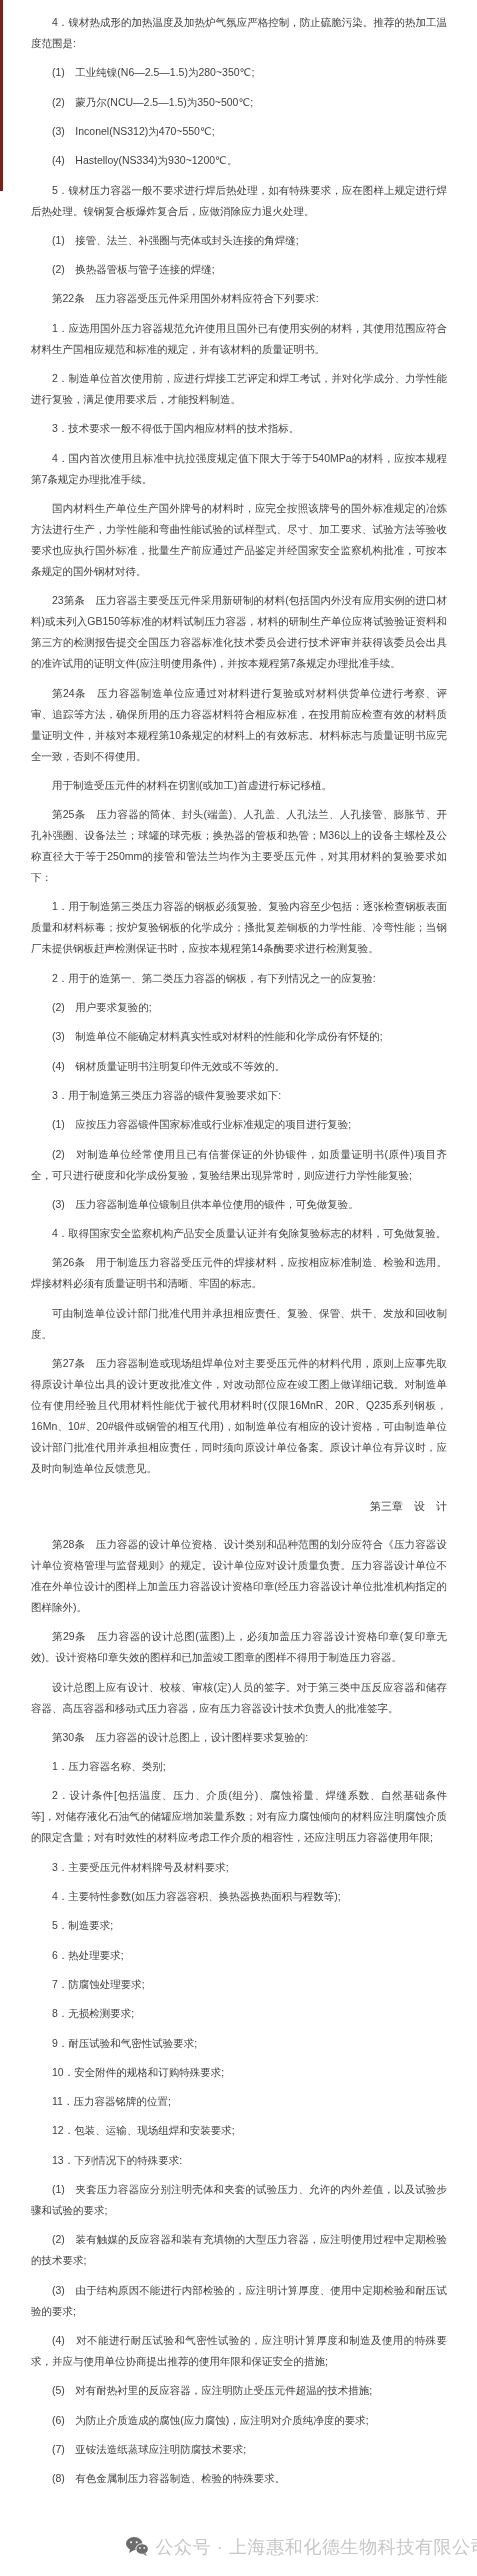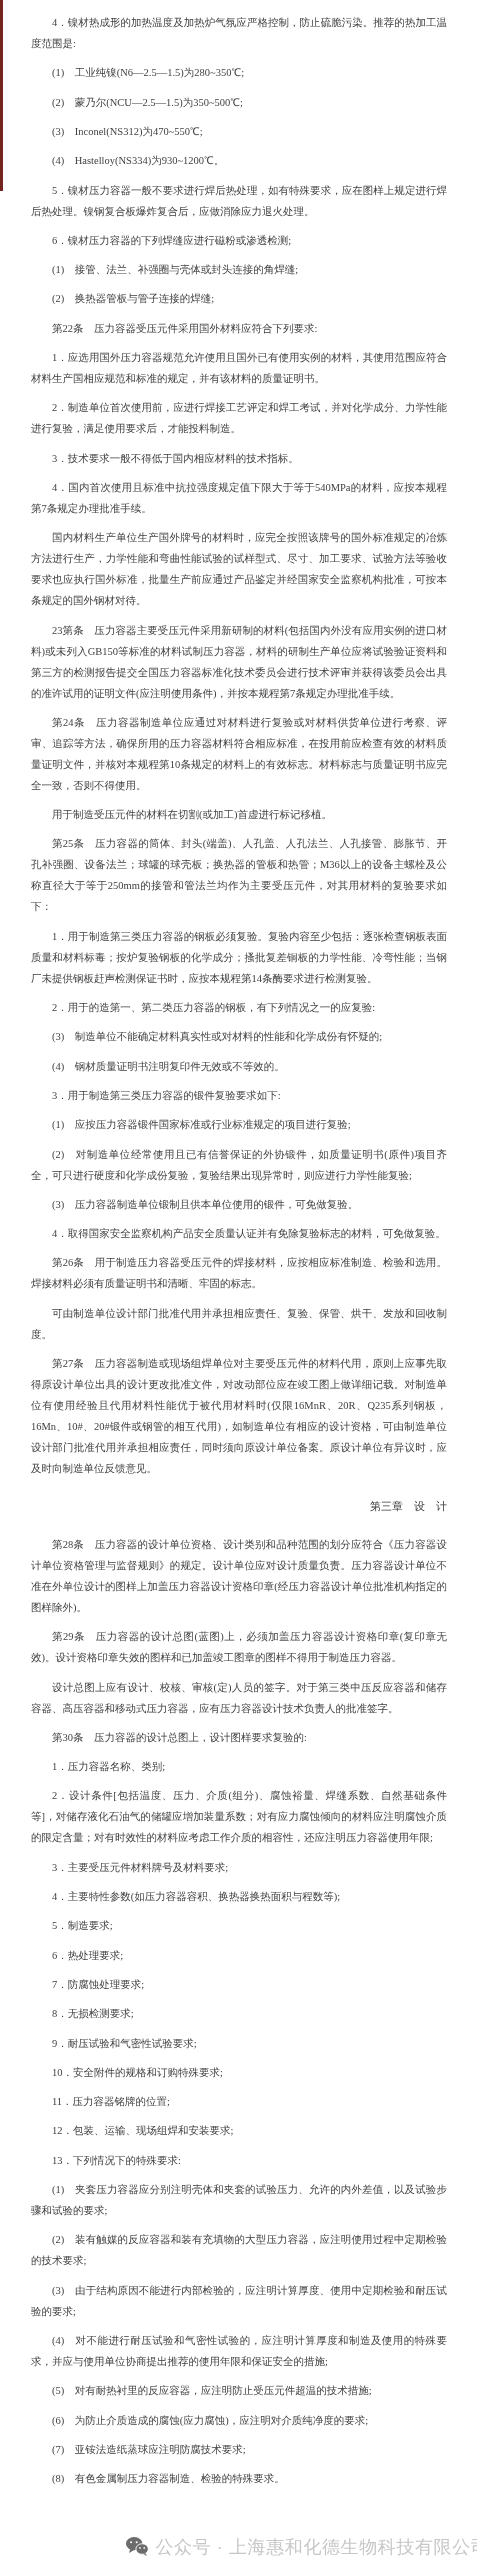--- a/index.html
+++ b/index.html
@@ -19,21 +19,20 @@
     position: relative;
     padding: 3.8px 31px 0 31px;
     font-size: 10.5px;
     line-height: 21px;
     color: #3f3f3f;
     text-align: justify;
   }
   .doc p.p {
     margin: 8.3px 0;
     text-indent: 2em;
-    font-family: Liberation Serif, serif;
   }
   .doc p.h {
     margin: 17px 0;
     text-indent: 0;
     text-align: right;
     font-size: 11px;
     color: #3a3a3a;
   }
   .watermark {
     position: absolute;
@@ -56,35 +55,35 @@
 
 <div class="edge-strip"></div>
 
 <div class="doc">
     <p class="p">4．镍材热成形的加热温度及加热炉气氛应严格控制，防止硫脆污染。推荐的热加工温度范围是:</p>
     <p class="p">(1)　工业纯镍(N6—2.5—1.5)为280~350℃;</p>
     <p class="p">(2)　蒙乃尔(NCU—2.5—1.5)为350~500℃;</p>
     <p class="p">(3)　Inconel(NS312)为470~550℃;</p>
     <p class="p">(4)　Hastelloy(NS334)为930~1200℃。</p>
     <p class="p">5．镍材压力容器一般不要求进行焊后热处理，如有特殊要求，应在图样上规定进行焊后热处理。镍钢复合板爆炸复合后，应做消除应力退火处理。</p>
-    <p class="p">6．镍材压力容器的下列焊缝应进行磁粉或渗透检测;</p>
     <p class="p">(1)　接管、法兰、补强圈与壳体或封头连接的角焊缝;</p>
     <p class="p">(2)　换热器管板与管子连接的焊缝;</p>
     <p class="p">第22条　压力容器受压元件采用国外材料应符合下列要求:</p>
     <p class="p">1．应选用国外压力容器规范允许使用且国外已有使用实例的材料，其使用范围应符合材料生产国相应规范和标准的规定，并有该材料的质量证明书。</p>
     <p class="p">2．制造单位首次使用前，应进行焊接工艺评定和焊工考试，并对化学成分、力学性能进行复验，满足使用要求后，才能投料制造。</p>
     <p class="p">3．技术要求一般不得低于国内相应材料的技术指标。</p>
     <p class="p">4．国内首次使用且标准中抗拉强度规定值下限大于等于540MPa的材料，应按本规程第7条规定办理批准手续。</p>
     <p class="p">国内材料生产单位生产国外牌号的材料时，应完全按照该牌号的国外标准规定的冶炼方法进行生产，力学性能和弯曲性能试验的试样型式、尽寸、加工要求、试验方法等验收要求也应执行国外标准，批量生产前应通过产品鉴定并经国家安全监察机构批准，可按本条规定的国外钢材对待。</p>
     <p class="p">23第条　压力容器主要受压元件采用新研制的材料(包括国内外没有应用实例的进口材料)或未列入GB150等标准的材料试制压力容器，材料的研制生产单位应将试验验证资料和第三方的检测报告提交全国压力容器标准化技术委员会进行技术评审并获得该委员会出具的准许试用的证明文件(应注明使用条件)，并按本规程第7条规定办理批准手续。</p>
     <p class="p">第24条　压力容器制造单位应通过对材料进行复验或对材料供货单位进行考察、评审、追踪等方法，确保所用的压力容器材料符合相应标准，在投用前应检查有效的材料质量证明文件，并核对本规程第10条规定的材料上的有效标志。材料标志与质量证明书应完全一致，否则不得使用。</p>
     <p class="p">用于制造受压元件的材料在切割(或加工)首虚进行标记移植。</p>
     <p class="p">第25条　压力容器的筒体、封头(端盖)、人孔盖、人孔法兰、人孔接管、膨胀节、开孔补强圈、设备法兰；球罐的球壳板；换热器的管板和热管；M36以上的设备主螺栓及公称直径大于等于250mm的接管和管法兰均作为主要受压元件，对其用材料的复验要求如下：</p>
     <p class="p">1．用于制造第三类压力容器的钢板必须复验。复验内容至少包括：逐张检查钢板表面质量和材料标毒；按炉复验钢板的化学成分；搔批复差铜板的力学性能、冷弯性能；当钢厂未提供钢板赶声检测保证书时，应按本规程第14条酶要求进行检测复验。</p>
     <p class="p">2．用于的造第一、第二类压力容器的钢板，有下列情况之一的应复验:</p>
+    <p class="p">(2)　用户要求复验的;</p>
     <p class="p">(3)　制造单位不能确定材料真实性或对材料的性能和化学成份有怀疑的;</p>
     <p class="p">(4)　钢材质量证明书注明复印件无效或不等效的。</p>
     <p class="p">3．用于制造第三类压力容器的锻件复验要求如下:</p>
     <p class="p">(1)　应按压力容器锻件国家标准或行业标准规定的项目进行复验;</p>
     <p class="p">(2)　对制造单位经常使用且已有信誉保证的外协锻件，如质量证明书(原件)项目齐全，可只进行硬度和化学成份复验，复验结果出现异常时，则应进行力学性能复验;</p>
     <p class="p">(3)　压力容器制造单位锻制且供本单位使用的锻件，可免做复验。</p>
     <p class="p">4．取得国家安全监察机构产品安全质量认证并有免除复验标志的材料，可免做复验。</p>
     <p class="p">第26条　用于制造压力容器受压元件的焊接材料，应按相应标准制造、检验和选用。焊接材料必须有质量证明书和清晰、牢固的标志。</p>
     <p class="p">可由制造单位设计部门批准代用并承担相应责任、复验、保管、烘干、发放和回收制度。</p>
     <p class="p">第27条　压力容器制造或现场组焊单位对主要受压元件的材料代用，原则上应事先取得原设计单位出具的设计更改批准文件，对改动部位应在竣工图上做详细记载。对制造单位有使用经验且代用材料性能优于被代用材料时(仅限16MnR、20R、Q235系列钢板，16Mn、10#、20#锻件或钢管的相互代用)，如制造单位有相应的设计资格，可由制造单位设计部门批准代用并承担相应责任，同时须向原设计单位备案。原设计单位有异议时，应及时向制造单位反馈意见。</p>

